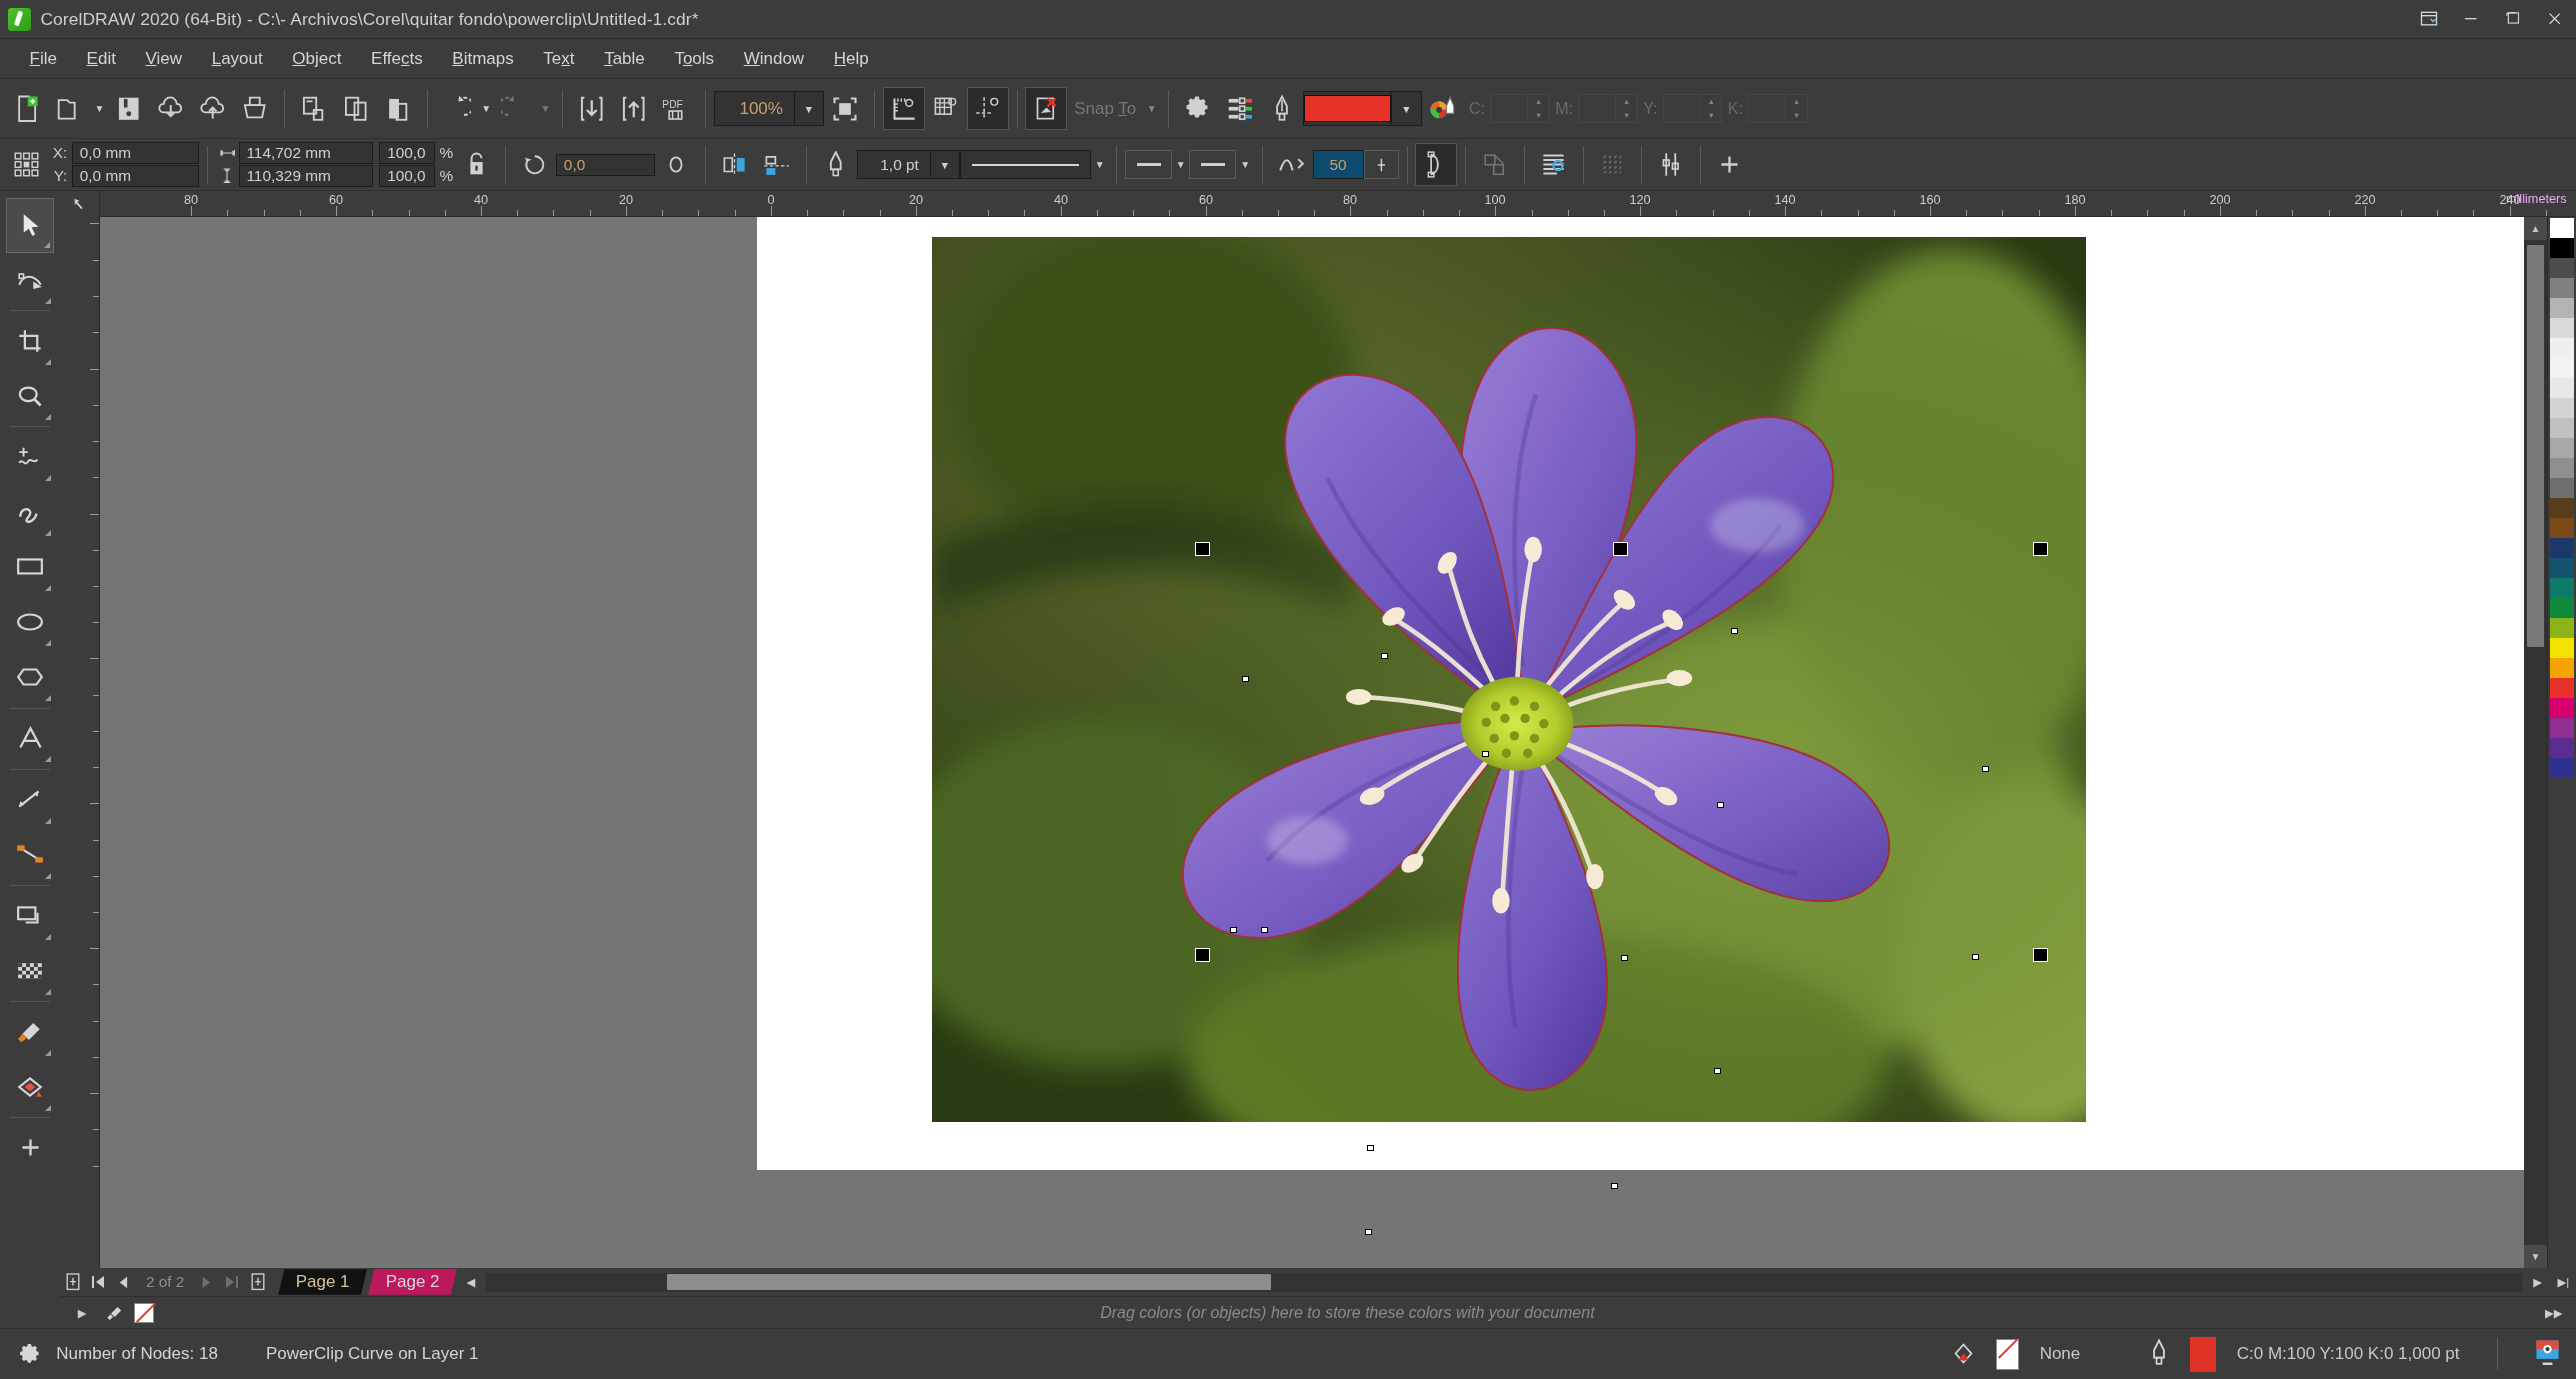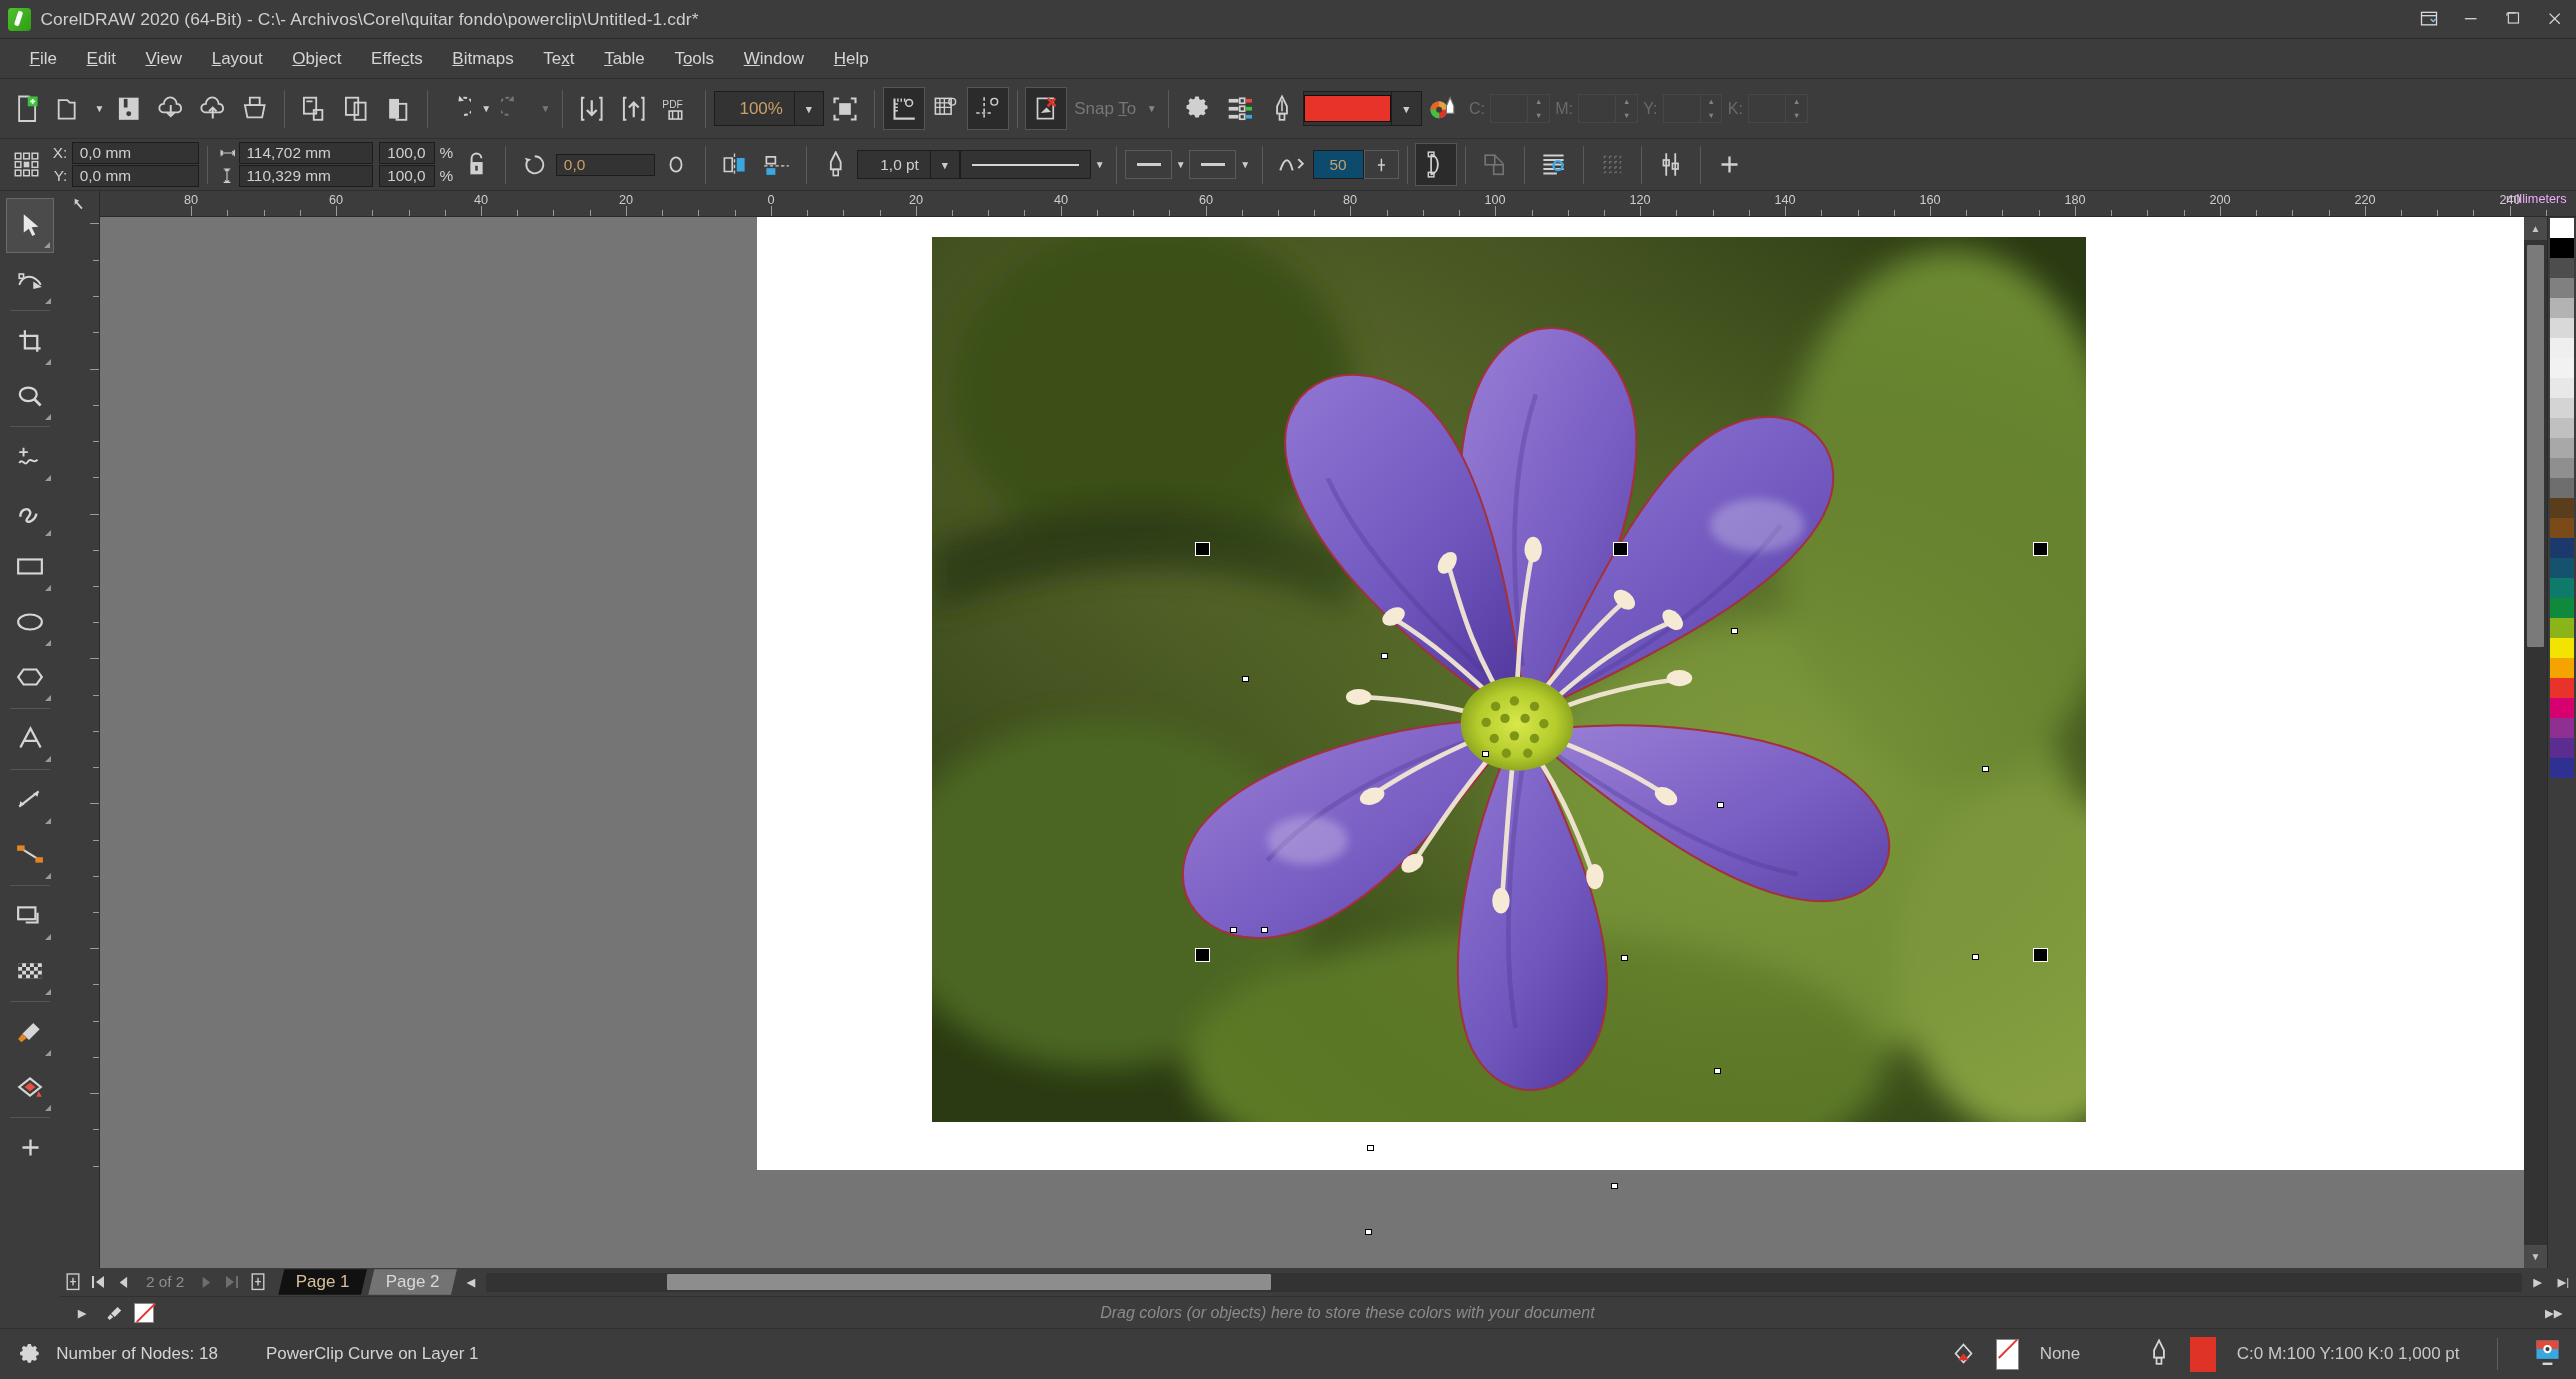--- a/index.html
+++ b/index.html
@@ -119,21 +119,21 @@
      align-items:center; flex:0 0 29.5px; border-left:0.7px solid #2a2a2a; padding-top:1.3px;}
   .pal-sw{ width:24px; height:20px; }
 
   .hscrollrow{ height:28px; display:flex; align-items:center; background:#3c3c3c; flex:0 0 28px;}
   .pagenav{ display:flex; align-items:center; height:28px; }
   .pnbtn{ width:25.5px; height:25.5px; display:flex; align-items:center; justify-content:center;
      color:#cfcfcf; font-size:11.4px;}
   .pnbtn.dis{ color:#6e6e6e;}
   .pntext{ font-size:15.4px; color:#8f8f8f; padding:0 9.4px; white-space:nowrap;}
   .ptab{ height:25.5px; display:flex; align-items:center; padding:0 17.4px; font-size:17px;
-     color:#d8d8d8; background:#737373; margin-right:1.3px;
+     color:#d8d8d8; background:#be185d; margin-right:1.3px;
      clip-path:polygon(6px 0,100% 0,calc(100% - 6px) 100%,0 100%);}
   .ptab.active{ background:#111; color:#d7c19a; }
   .hbar{ flex:1; height:19px; background:#333; margin:0 2.7px; position:relative;}
   .hthumb{ position:absolute; top:1.3px; height:16px; background:#8d8d8d; border-radius:1.3px;}
 
   .colorstrip{ height:32px; background:#3c3c3c; display:flex; align-items:center;
      flex:0 0 32px; border-top:0.7px solid #2f2f2f; padding:0 9.4px; gap:9.4px;}
   .csprompt{ flex:1; text-align:center; font-style:italic; font-size:16px; color:#8b8b8b;}
   .nofill-sw{ width:20px; height:20px; background:#fff; position:relative; border:0.7px solid #888;}
   .nofill-sw:after{ content:""; position:absolute; left:-2px; top:8.7px; width:25.5px; height:2px;

